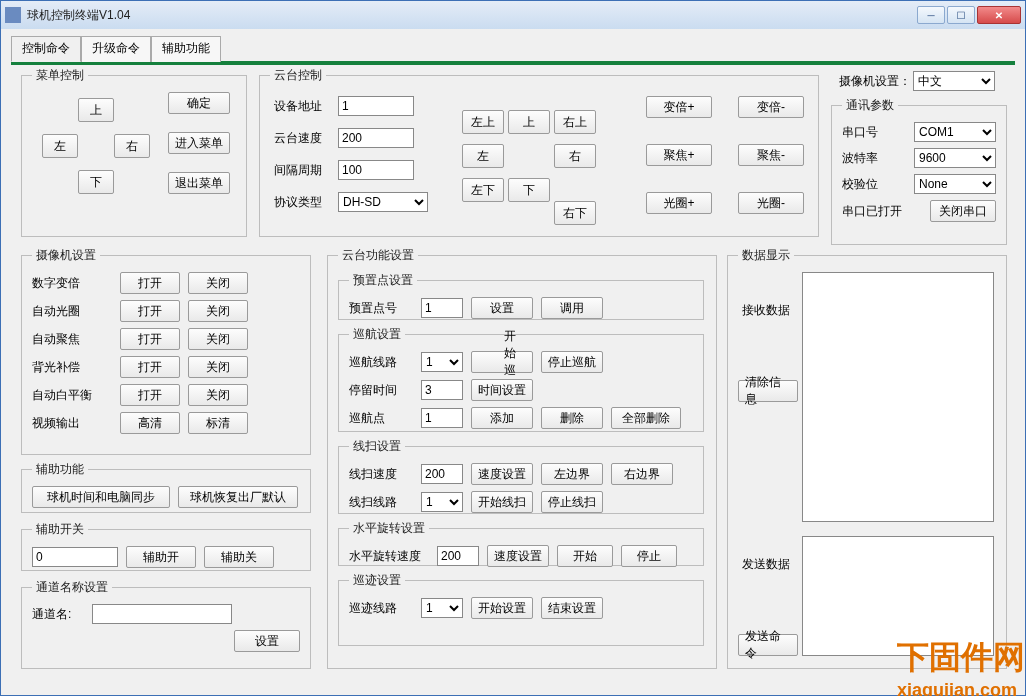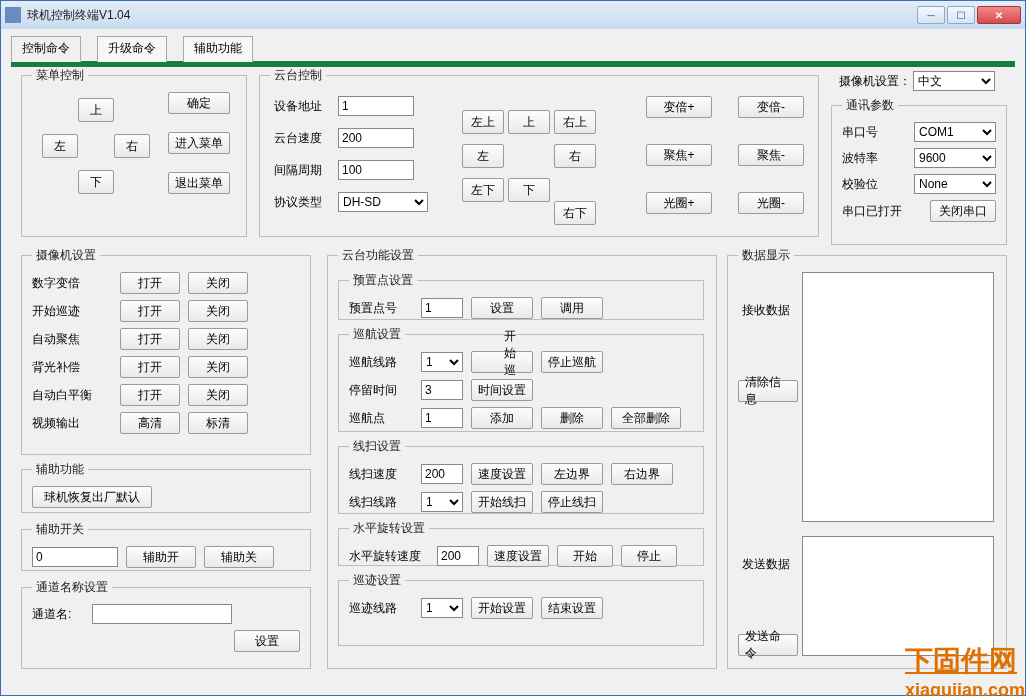--- a/index.html
+++ b/index.html
@@ -11,21 +11,21 @@
 .titlebar { height: 28px; background: linear-gradient(#e4ecf7,#cadcf0); display: flex; align-items: center; padding: 0 4px; }
 .titlebar .icon { width: 16px; height: 16px; background: #6a8bc0; margin-right: 6px; }
 .titlebar .title { flex: 1; color: #222; font-size: 12px; }
 .wbtns { display: flex; gap: 2px; }
 .wbtn { width: 28px; height: 18px; background: linear-gradient(#f4f8fd,#d5e4f3); border: 1px solid #8ba9cf; border-radius: 2px; display:flex; align-items:center; justify-content:center; font-size:10px; color:#2a4d80; }
 .wbtn.close { width: 44px; background: linear-gradient(#f28a8a,#d64b4b); border-color:#a83333; color:#fff; font-weight:bold; }
 
 .client { position: relative; width: 100%; height: calc(100% - 28px); background: #f0f0f0; padding: 6px 10px 10px 10px; }
 
 
-.tabs { display: flex; gap: 16px; border-bottom: 6px solid #15803d; margin-bottom: 6px; }
+.tabs { display: flex; gap: 0; border-bottom: 4px solid #15803d; margin-bottom: 6px; }
 .tab { padding: 3px 10px 4px 10px; border: 1px solid #aaa; border-bottom: none; background: #f7f7f7; position: relative; top:1px; }
 .tab.active { background: #f0f0f0; border-bottom: 1px solid #f0f0f0; top:1px; }
 
 
 fieldset.grp { border: 1px solid #bdbdbd; padding: 8px 10px 10px 10px; position: absolute; background:#f0f0f0; }
 fieldset.grp > legend { font-size: 12px; padding: 0 4px; color:#222; }
 
 
 .btn { display:inline-flex; align-items:center; justify-content:center; height:22px; min-width:56px; padding:0 6px; background:linear-gradient(#fdfdfd,#e9e9e9); border:1px solid #9a9a9a; border-radius:2px; font-size:12px; cursor:pointer; }
 .btn.sm { min-width:36px; height:24px; }
@@ -35,21 +35,21 @@
 .sel { height:20px; border:1px solid #888; background:#fff; font-size:12px; }
 textarea.ta { border:1px solid #888; background:#fff; font-size:12px; resize:none; }
 
 label.lab { display:inline-block; }
 
 
 .row { display:flex; align-items:center; gap:8px; margin-bottom:6px; }
 
 
 .watermark { position:absolute; right:0px; bottom:-6px; font-weight:bold; font-family: "Microsoft YaHei", sans-serif; }
-.watermark .l1 { font-size:28px; color:#e07000;text-decoration:underline; }
+.watermark .l1 { font-size:32px; color:#e07000; }
 .watermark .l2 { font-size:18px; color:#e07000; }
 </style>
 </head>
 <body>
 
 <div class="window">
   <div class="titlebar">
     <div class="icon"></div>
     <div class="title">球机控制终端V1.04</div>
     <div class="wbtns">
@@ -134,21 +134,21 @@
     </fieldset>
 
     <fieldset class="grp" style="left:20px; top:218px; width:290px; height:208px;">
       <legend>摄像机设置</legend>
       <div class="row">
           <label class="lab" style="width:80px;">数字变倍</label>
           <div class="btn" style="width:60px;">打开</div>
           <div class="btn" style="width:60px;">关闭</div>
         </div>
       <div class="row">
-          <label class="lab" style="width:80px;">开始巡迹</label>
+          <label class="lab" style="width:80px;">自动光圈</label>
           <div class="btn" style="width:60px;">打开</div>
           <div class="btn" style="width:60px;">关闭</div>
         </div>
       <div class="row">
           <label class="lab" style="width:80px;">自动聚焦</label>
           <div class="btn" style="width:60px;">打开</div>
           <div class="btn" style="width:60px;">关闭</div>
         </div>
       <div class="row">
           <label class="lab" style="width:80px;">背光补偿</label>
@@ -163,20 +163,21 @@
       <div class="row">
           <label class="lab" style="width:80px;">视频输出</label>
           <div class="btn" style="width:60px;">高清</div>
           <div class="btn" style="width:60px;">标清</div>
         </div>
     </fieldset>
 
     <fieldset class="grp" style="left:20px; top:432px; width:290px; height:52px;">
       <legend>辅助功能</legend>
       <div class="row">
+          <div class="btn" style="width:138px;">球机时间和电脑同步</div>
           <div class="btn" style="width:120px;">球机恢复出厂默认</div>
         </div>
     </fieldset>
 
     <fieldset class="grp" style="left:20px; top:492px; width:290px; height:50px;">
       <legend>辅助开关</legend>
       <div class="row">
           <input class="txt" style="width: 86px;" value="0">
           <div class="btn" style="width:70px;">辅助开</div>
           <div class="btn" style="width:70px;">辅助关</div>

